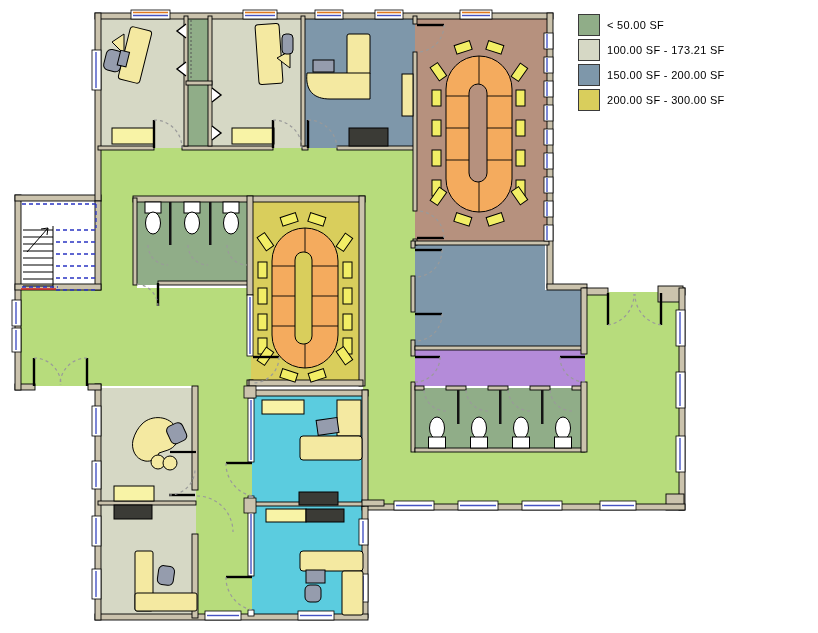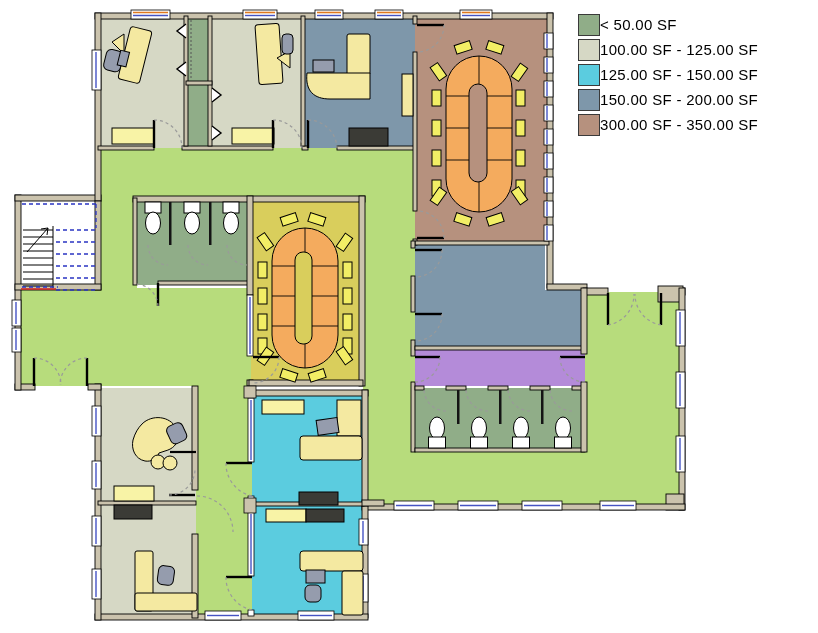--- a/index.html
+++ b/index.html
@@ -13,21 +13,21 @@
   .leaf{stroke-width:2.4;}
   .glz{stroke-width:1.4;fill:none;}
   .org{stroke-width:1.6;fill:none;}
   .tread{stroke:#000;stroke-width:1;}
   .rail{fill:none;stroke-width:1.3;stroke-dasharray:4,3;}
   .furn{stroke:#000;stroke-width:1;}
   .tline{stroke:#000;stroke-width:0.9;}
   #legend{position:absolute;left:578px;top:14px;}
   .lrow{display:flex;align-items:center;margin-bottom:4px;height:21px;}
   .sw{width:20px;height:20px;border:1px solid #3a3a3a;flex:0 0 auto;}
-  .lbl{font-size:15px;color:#000;letter-spacing:0.3px;white-space:nowrap;}
+  .lbl{margin-left:7px;font-size:11px;color:#000;letter-spacing:0.3px;white-space:nowrap;}
 </style>
 </head>
 <body>
 
 <div id="canvas">
 <svg width="818" height="633" viewBox="0 0 818 633">
 
   <g>
 
     <g fill="#b7dc7c">
@@ -426,28 +426,24 @@
   </g>
 </svg>
 
   <div id="legend">
     <div class="lrow">
       <span class="sw" style="background-color: rgb(144, 173, 136);"></span>
       <span class="lbl">&lt; 50.00 SF</span>
     </div>
     <div class="lrow">
       <span class="sw" style="background-color: rgb(214, 216, 197);"></span>
-      <span class="lbl">100.00 SF - 125.00 SF</span>
-    </div>
-    <div class="lrow">
-      <span class="sw" style="background-color: rgb(91, 204, 223);"></span>
-      <span class="lbl">125.00 SF - 150.00 SF</span>
+      <span class="lbl">100.00 SF - 173.21 SF</span>
     </div>
     <div class="lrow">
       <span class="sw" style="background-color: rgb(126, 151, 170);"></span>
       <span class="lbl">150.00 SF - 200.00 SF</span>
     </div>
     <div class="lrow">
-      <span class="sw" style="background-color: rgb(182, 145, 126);"></span>
-      <span class="lbl">300.00 SF - 350.00 SF</span>
+      <span class="sw" style="background-color: rgb(217, 206, 92);"></span>
+      <span class="lbl">200.00 SF - 300.00 SF</span>
     </div>
   </div>
 </div>
 
 </body></html>

